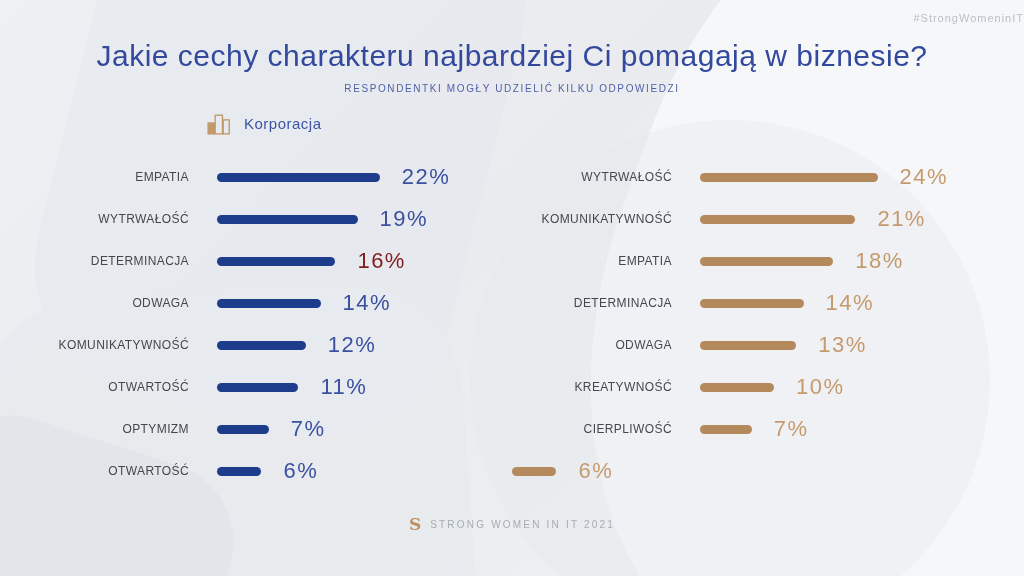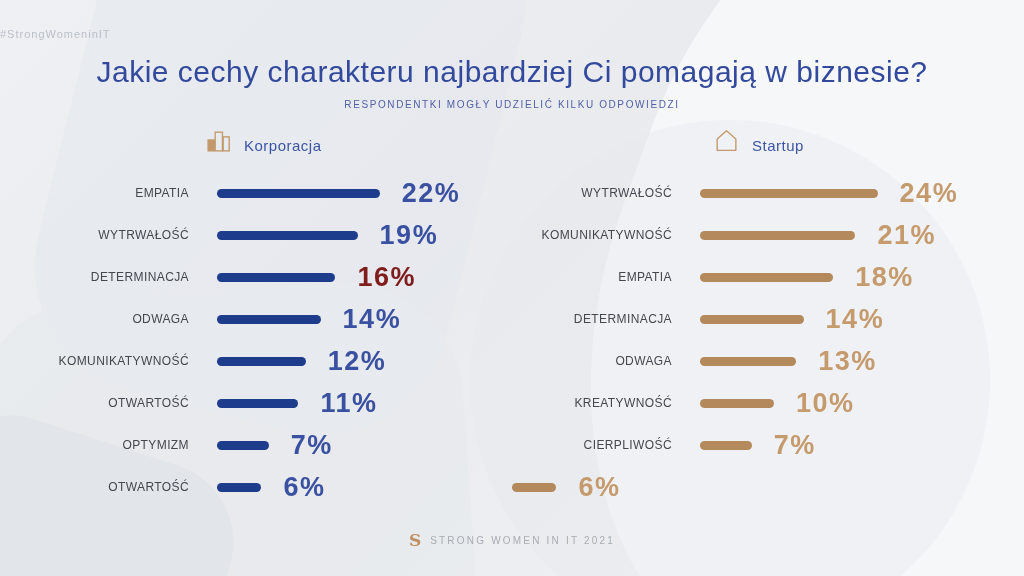--- a/index.html
+++ b/index.html
@@ -10,39 +10,39 @@
   }
   .bgshape{position:absolute;z-index:0}
   .s1{left:70px;top:-150px;width:420px;height:570px;background:#e5e8ec;border-radius:130px;transform:rotate(14deg);opacity:.6}
   .s2{left:-20px;top:290px;width:490px;height:430px;background:#e7eaee;border-radius:120px;transform:rotate(-4deg);opacity:.75}
   .s3{right:-230px;top:30px;width:430px;height:660px;background:#e2e5e9;border-radius:50%;opacity:.85}
   .s4{right:-150px;top:-130px;width:560px;height:820px;background:#f6f7f9;border-radius:45% 55% 50% 50%;transform:rotate(20deg)}
   .s5{left:470px;top:120px;width:520px;height:520px;border-radius:50%;background:#e6e9ed;opacity:.4}
   .s6{left:-90px;bottom:-130px;width:310px;height:270px;background:#e0e4e9;border-radius:80px;transform:rotate(18deg);opacity:.8}
 
   .content{position:relative;z-index:1}
-  .hashtag{padding-top:28px;text-align:left;font-size:11px;letter-spacing:1px;color:#b9bfc8}
+  .hashtag{padding-top:12px;text-align:right;font-size:11px;letter-spacing:1px;color:#b9bfc8}
   .title{margin:14px 30px 8px;text-align:center;font-size:30px;line-height:35px;font-weight:300;letter-spacing:.5px;color:#33499d}
   .subtitle{margin-top:10px;text-align:center;font-size:10px;letter-spacing:1.6px;color:#4f62a8}
 
   .legends{display:flex;margin-top:14px;height:30px}
-  .legend{width:512px;display:flex;align-items:flex-end;gap:12px;box-sizing:border-box}
+  .legend{width:512px;display:flex;align-items:center;gap:12px;box-sizing:border-box}
   .legend-left{padding-left:205px}
   .legend-right{padding-left:201px}
   .ltext{color:#3c55a5;font-size:15px;letter-spacing:.5px}
   .licon{display:block;line-height:0}
 
   .charts{display:flex;margin-top:18px}
   .chart{width:512px}
   .row{height:42px;display:flex;align-items:center}
   .cat{flex:0 0 auto;box-sizing:border-box;text-align:right;padding-right:28px;font-size:12px;letter-spacing:.4px;color:#43474e;white-space:nowrap}
   .chart-left .cat{width:217px}
   .chart-right .cat{width:188px}
   .bar{height:9px;border-radius:5.5px;flex:0 0 auto}
-  .pct{margin-left:22px;font-size:27px;font-weight:700;letter-spacing:1.5px;white-space:nowrap}
+  .pct{margin-left:22px;font-size:22px;font-weight:400;letter-spacing:1.5px;white-space:nowrap}
 
   .footer{display:flex;align-items:center;justify-content:center;gap:9px;margin-top:24px}
   .logo{color:#bd8f62;font-size:17px;font-weight:bold;font-family:"DejaVu Serif",serif;line-height:1}
   .ftext{color:#a7acb3;font-size:10px;letter-spacing:2.2px}
 </style>
 </head>
 <body>
 
 <div class="bgshape s1"></div>
 <div class="bgshape s2"></div>
@@ -61,28 +61,20 @@
       <span class="licon">
         <svg width="27" height="27" viewBox="0 0 26 26">
           <g stroke="#c2996c" stroke-width="1.3" fill="none">
             <rect x="3" y="12.5" width="6" height="10.5" fill="#c2996c"></rect>
             <rect x="9.8" y="5" width="7" height="18"></rect>
             <rect x="17.5" y="9.5" width="5.8" height="13.5"></rect>
           </g>
         </svg>
       </span>
       <span class="ltext">Korporacja</span>
-    </div>
-    <div class="legend legend-right">
-      <span class="licon">
-        <svg width="27" height="27" viewBox="0 0 26 26">
-          <path d="M4 11.5 L13 3.5 L22 11.5 L22 22.5 L4 22.5 Z" stroke="#c2996c" stroke-width="1.3" fill="none" stroke-linejoin="round"></path>
-        </svg>
-      </span>
-      <span class="ltext">Startup</span>
     </div>
   </div>
 
   <div class="charts">
     <div class="chart chart-left">
         <div class="row">
           <span class="cat">EMPATIA</span>
           <span class="bar" style="width:162.8px;background:#1e3c8c"></span>
           <span class="pct" style="color:#3a50a0">22%</span>
         </div>

